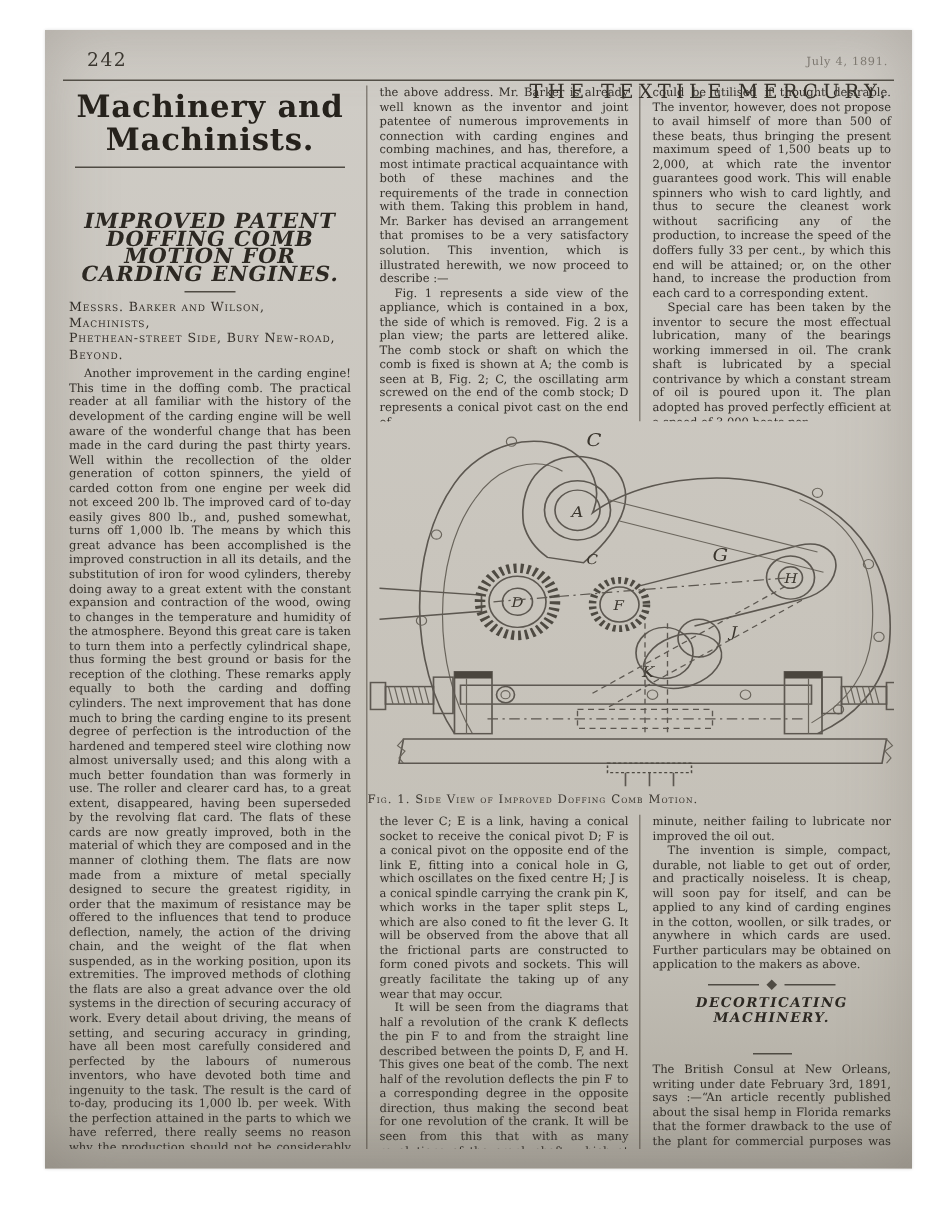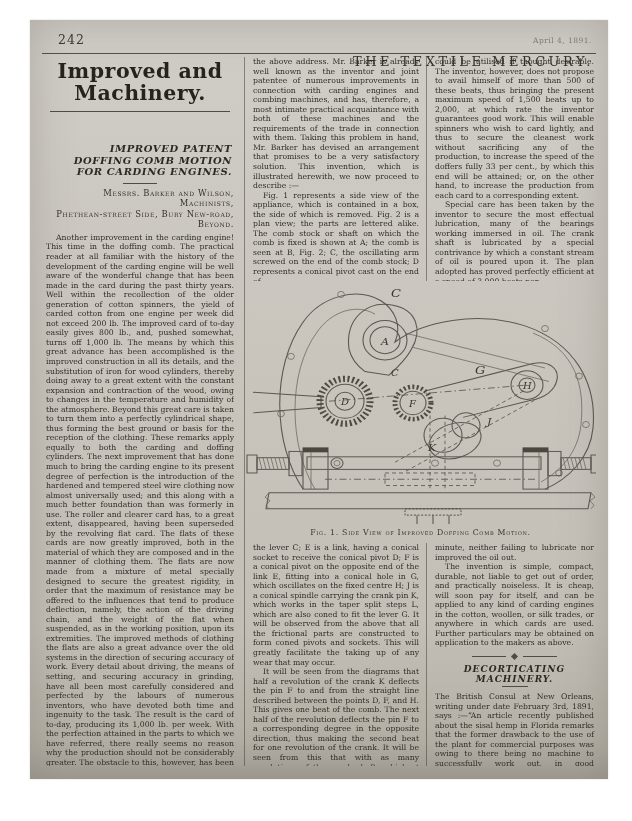--- a/index.html
+++ b/index.html
@@ -33,59 +33,59 @@
   .right-top,.right-bottom{flex:1;padding-left:8px;padding-right:2px;overflow:hidden;}
   .figure-row{height:262px;position:relative;}
   .bottom-row{display:flex;flex:1;overflow:hidden;}
   
   p{margin:0;font-size:7.7px;line-height:9.55px;text-align:justify;text-indent:10px;color:#322e28;}
   p.noindent{text-indent:0;}
   p + p{margin-top:0;}
   
   .sec-title{text-align:center;font-weight:bold;font-size:20.5px;line-height:22px;padding-top:3px;color:#26221c;letter-spacing:.5px;}
   .title-rule{border:0;border-top:1.1px solid #4f4b43;margin:7px 4px 6px;}
-  .headline{text-align:right;font-style:italic;font-weight:bold;font-size:10px;line-height:11.5px;letter-spacing:.6px;color:#2c2822;padding:0 2px;margin-top:31px;}
+  .headline{text-align:center;font-style:italic;font-weight:bold;font-size:14px;line-height:11.5px;letter-spacing:.6px;color:#2c2822;padding:0 2px;margin-top:31px;}
   .short-rule{border:0;border-top:1px solid #4f4b43;width:34px;margin:5px auto 4px;}
-  .byline div{text-align:right;font-variant:small-caps;font-size:8.4px;line-height:10.6px;letter-spacing:.6px;color:#35302a;}
+  .byline div{text-align:left;font-variant:small-caps;font-size:8.4px;line-height:10.6px;letter-spacing:.6px;color:#35302a;}
   .body-start{margin-top:3px;}
   
   .fig-svg{display:block;width:362px;height:244px;margin:0 auto;}
-  .fig-caption{text-align:center;font-variant:small-caps;font-size:7.8px;letter-spacing:.7px;color:#3a352e;margin-top:3px;}
+  .fig-caption{font-variant:small-caps;font-size:7.8px;letter-spacing:.7px;color:#3a352e;margin-top:3px;}
   svg .ln{stroke:#5c5750;stroke-width:1.1;fill:none;}
   svg .thin{stroke:#6a655c;stroke-width:.8;fill:none;}
   svg .dash{stroke:#5c5750;stroke-width:.9;fill:none;stroke-dasharray:4 3;}
   svg .dashdot{stroke:#5c5750;stroke-width:.9;fill:none;stroke-dasharray:7 3 1.5 3;}
   svg .knurl{stroke:#4e4a42;fill:none;}
   svg .dark{fill:#4b463e;stroke:none;}
   svg text{font-family:"DejaVu Serif",serif;font-style:italic;fill:#3a352d;}
   
   .ornament{display:flex;align-items:center;justify-content:center;margin:6px 10px 5px;}
   .ornament .bar{flex:0 0 34px;border-top:1px solid #4f4b43;}
   .ornament .diamond{width:5px;height:5px;background:#4f4b43;transform:rotate(45deg);margin:0 6px;}
-  .sec2-head{text-align:center;font-style:italic;font-weight:bold;font-size:9px;letter-spacing:1px;color:#2c2822;margin-bottom:2px;}
+  .sec2-head{text-align:center;font-style:italic;font-weight:bold;font-size:9px;letter-spacing:1px;color:#2c2822;margin-bottom:18px;}
   .sec2-rule{border:0;border-top:1px solid #4f4b43;width:26px;margin:2px auto 5px;}
 </style>
 </head>
 <body>
 
 <div class="scan">
 
   <div class="hdr">
     <span class="pagenum">242</span>
     <span class="journal">THE TEXTILE MERCURY.</span>
-    <span class="issuedate">April 4, 1891.</span>
+    <span class="issuedate">July 4, 1891.</span>
   </div>
   <div class="hdr-rule"></div>
 
   <div class="content">
 
     <div class="col-left">
       <div class="sec-title">
-        <div>Improved and</div>
-        <div>Machinery.</div>
+        <div>Machinery and</div>
+        <div>Machinists.</div>
       </div>
       <hr class="title-rule">
       <div class="headline">IMPROVED PATENT DOFFING COMB MOTION FOR CARDING ENGINES.</div>
       <hr class="short-rule">
       <div class="byline">
         <div>Messrs. Barker and Wilson, Machinists,</div>
         <div>Phethean-street Side, Bury New-road,</div>
         <div>Beyond.</div>
       </div>
       <p class="body-start">Another improvement in the carding engine! This time in the doffing comb.  The practical reader at all familiar with the history of the development of the carding engine will be well aware of the wonderful change that has been made in the card during the past thirty years. Well within the recollection of the older generation of cotton spinners, the yield of carded cotton from one engine per week did not exceed 200 lb.  The improved card of to-day easily gives 800 lb., and, pushed somewhat, turns off 1,000 lb.  The means by which this great advance has been accomplished is the improved construction in all its details, and the substitution of iron for wood cylinders, thereby doing away to a great extent with the constant expansion and contraction of the wood, owing to changes in the temperature and humidity of the atmosphere.  Beyond this great care is taken to turn them into a perfectly cylindrical shape, thus forming the best ground or basis for the reception of the clothing.  These remarks apply equally to both the carding and doffing cylinders.  The next improvement that has done much to bring the carding engine to its present degree of perfection is the introduction of the hardened and tempered steel wire clothing now almost universally used; and this along with a much better foundation than was formerly in use.  The roller and clearer card has, to a great extent, disappeared, having been superseded by the revolving flat card.  The flats of these cards are now greatly improved, both in the material of which they are composed and in the manner of clothing them. The flats are now made from a mixture of metal specially designed to secure the greatest rigidity, in order that the maximum of resistance may be offered to the influences that tend to produce deflection, namely, the action of the driving chain, and the weight of the flat when suspended, as in the working position, upon its extremities.  The improved methods of clothing the flats are also a great advance over the old systems in the direction of securing accuracy of work.  Every detail about driving, the means of setting, and securing accuracy in grinding, have all been most carefully considered and perfected by the labours of numerous inventors, who have devoted both time and ingenuity to the task.  The result is the card of to-day, producing its 1,000 lb. per week.  With the perfection attained in the parts to which we have referred, there really seems no reason why the production should not be considerably greater.  The obstacle to this, however, has been found in the inability to strip the doffer cylinder when revolving at a higher speed than at present, owing to the incapacity to drive the doffing comb, as at present constructed, at a speed making more than 1,500 beats per minute.  The liability of the bearings to heating and the great wear and tear preclude this rate being exceeded in the present arrangement.</p>

